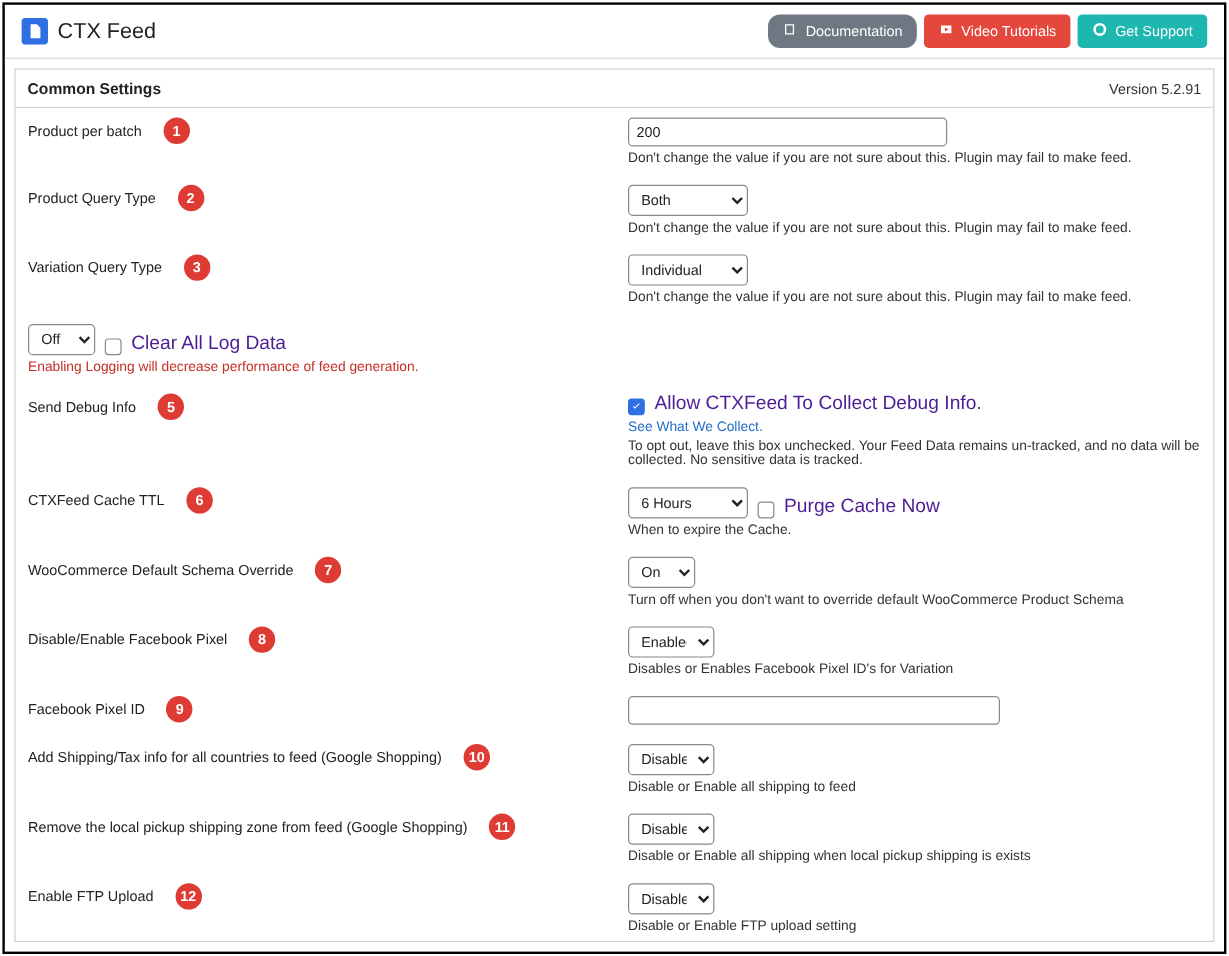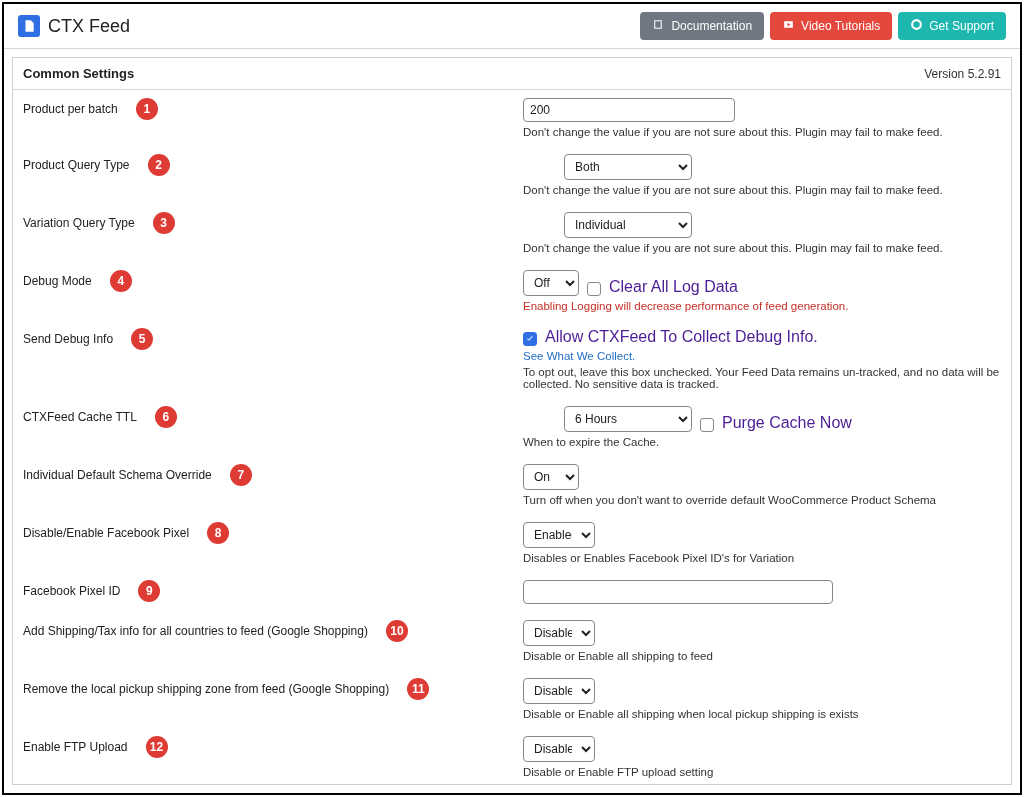--- a/index.html
+++ b/index.html
@@ -5,39 +5,39 @@
   * { box-sizing: border-box; margin: 0; padding: 0; }
   html, body { width: 1024px; height: 797px; font-family: -apple-system, Helvetica, Arial, sans-serif; font-size: 12px; color: #333; background: #fff; }
   .page { border: 2px solid #000; width: 1020px; height: 793px; margin: 2px; display: flex; flex-direction: column; }
   .topbar { display: flex; align-items: center; justify-content: space-between; padding: 8px 14px 8px 14px; border-bottom: 1px solid #d7d7d7; }
   .brand { display: flex; align-items: flex-end; gap: 8px; }
   .brand-icon { width: 22px; height: 22px; background: #2f6fe3; border-radius: 3px; display: flex; align-items: center; justify-content: center; }
   .brand-icon svg { width: 14px; height: 14px; fill: #fff; }
   .brand-title { font-size: 18px; font-weight: 500; color: #222; }
   .top-buttons { display: flex; gap: 6px; }
   .tbtn { display: flex; align-items: center; gap: 6px; color: #fff; border: none; padding: 6px 12px; border-radius: 4px; font-size: 12px; cursor: pointer; }
-  .tbtn.dark { background: #6f7782; }
+  .tbtn.dark { background: #6f7782; border-radius: 10px; }
   .tbtn.red  { background: #e4473c; }
   .tbtn.teal { background: #1eb7b0; }
   .tbtn svg { width: 13px; height: 13px; fill: #fff; }
 
   .panel { margin: 8px; border: 1px solid #cfcfcf; flex: 1; display: flex; flex-direction: column; overflow: hidden; }
   .panel-header { display: flex; justify-content: space-between; align-items: center; padding: 8px 10px; border-bottom: 1px solid #d7d7d7; font-size: 13px; }
   .panel-title { font-weight: 700; color: #222; }
   .panel-version { font-size: 12px; color: #333; }
   .panel-body { flex: 1; overflow: auto; }
 
   .row { display: flex; align-items: flex-start; padding: 8px 10px; }
   .label-col { flex: 0 0 500px; display: flex; align-items: center; gap: 10px; font-size: 12px; color: #222; }
   .badge { width: 22px; height: 22px; border-radius: 50%; background: #dd3b33; color: #fff; font-weight: 700; font-size: 12px; display: flex; align-items: center; justify-content: center; margin-left: 8px; }
   .ctrl-col { flex: 1; display: flex; flex-direction: column; gap: 4px; }
   input[type="text"], select { border: 1px solid #888; border-radius: 4px; padding: 4px 6px; font-size: 12px; background: #fff; color: #222; }
-  input[type="text"].wide { width: 212px; }
+  input[type="text"].wide { width: 266px; }
   input[type="text"].mid  { width: 310px; }
-  select.small { width: 128px; margin-left: 41px; }
+  select.small { width: 100px; }
   select.tiny  { width: 56px; }
   select.xs    { width: 72px; }
   .help { font-size: 11.5px; color: #333; }
   .help.red { color: #c52f28; font-weight: 500; }
   .help.link { color: #236ec7; cursor: pointer; }
   .inline { display: flex; align-items: flex-end; gap: 8px; }
   .cb { width: 14px; height: 14px; border: 1px solid #888; border-radius: 3px; display: inline-flex; align-items: center; justify-content: center; background: #fff; cursor: pointer; }
   .cb.checked { background: #2f6fe3; border-color: #2f6fe3; }
   .cb.checked svg { width: 10px; height: 10px; fill: #fff; }
   .cb-label { font-size: 16px; color: #4c1d95; }
@@ -113,24 +113,20 @@
           <span>Variation Query Type</span>
           <span class="badge">3</span>
         </div>
         <div class="ctrl-col">
           <select class="small"><option>Individual</option></select>
           <span class="help">Don't change the value if you are not sure about this. Plugin may fail to make feed.</span>
         </div>
       </div>
 
       <div class="row">
-        <div class="label-col">
-          <span>Debug Mode</span>
-          <span class="badge">4</span>
-        </div>
         <div class="ctrl-col">
           <div class="inline">
             <select class="tiny"><option>Off</option></select>
             <span class="cb"></span>
             <span class="cb-label">Clear All Log Data</span>
           </div>
           <span class="help red">Enabling Logging will decrease performance of feed generation.</span>
         </div>
       </div>
 
@@ -163,21 +159,21 @@
             <select class="small"><option>6 Hours</option></select>
             <span class="cb"></span>
             <span class="cb-label">Purge Cache Now</span>
           </div>
           <span class="help">When to expire the Cache.</span>
         </div>
       </div>
 
       <div class="row">
         <div class="label-col">
-          <span>Individual Default Schema Override</span>
+          <span>WooCommerce Default Schema Override</span>
           <span class="badge">7</span>
         </div>
         <div class="ctrl-col">
           <select class="tiny"><option>On</option></select>
           <span class="help">Turn off when you don't want to override default WooCommerce Product Schema</span>
         </div>
       </div>
 
       <div class="row">
         <div class="label-col">

